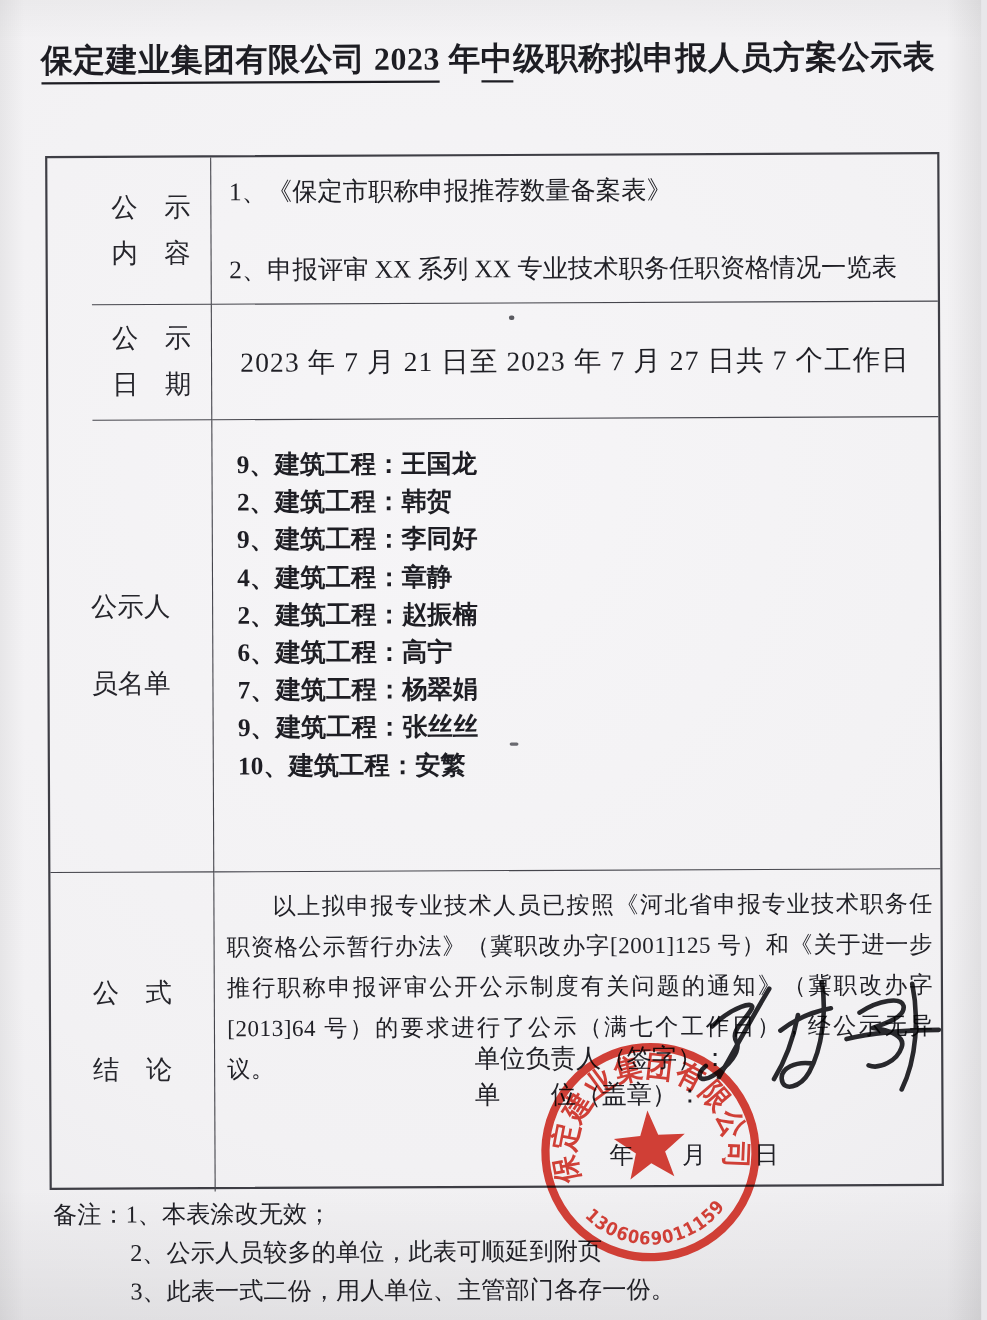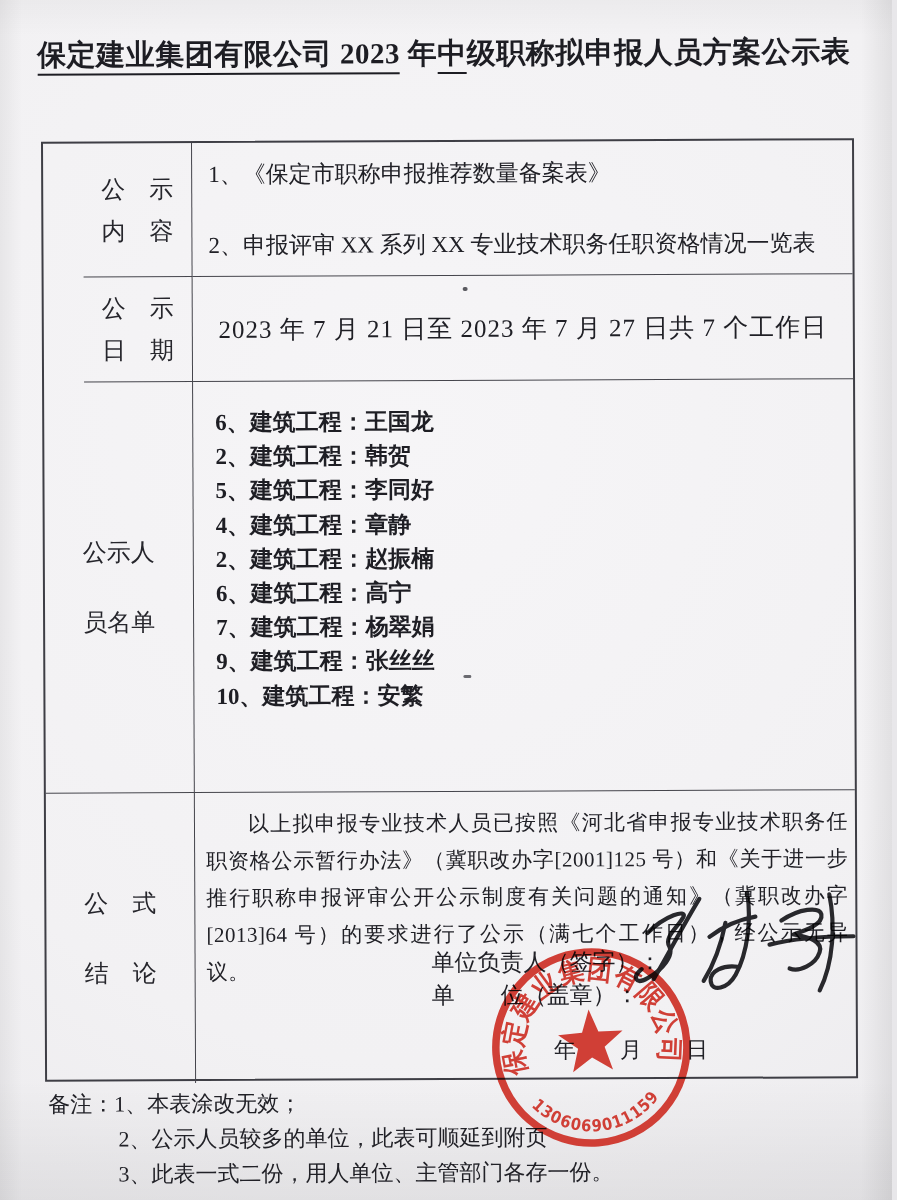--- a/index.html
+++ b/index.html
@@ -120,23 +120,23 @@
       <div class="cell content-cell row-border">
         <div class="date-cell">2023 年 7 月 21 日至 2023 年 7 月 27 日共 7 个工作日</div>
       </div>
 
       <div class="cell label-cell row-border gap-l">
         <div class="lbl-line">公示人</div>
         <div class="lbl-line">员名单</div>
       </div>
       <div class="cell content-cell row-border">
         <div class="roster">
-          <div class="roster-item"><span>6、建筑工程：王国龙</span><span class="uu"></span></div>
+          <div class="roster-item"><span>9、建筑工程：王国龙</span><span class="uu"></span></div>
           <div class="roster-item"><span>2、建筑工程：韩贺</span><span class="uu"></span></div>
-          <div class="roster-item"><span>5、建筑工程：李同好</span><span class="uu"></span></div>
+          <div class="roster-item"><span>9、建筑工程：李同好</span><span class="uu"></span></div>
           <div class="roster-item"><span>4、建筑工程：章静</span><span class="uu"></span></div>
           <div class="roster-item"><span>2、建筑工程：赵振楠</span><span class="uu"></span></div>
           <div class="roster-item"><span>6、建筑工程：高宁</span><span class="uu"></span></div>
           <div class="roster-item"><span>7、建筑工程：杨翠娟</span><span class="uu"></span></div>
           <div class="roster-item"><span class="uu"></span></div>
           <div class="roster-item"><span>9、建筑工程：张</span><span class="uu">丝丝</span></div>
           <div class="roster-item"><span>10、建筑工程：安繁</span><span class="uu"></span></div>
           <div class="roster-item"><span class="uu"></span></div>
         </div>
       </div>

